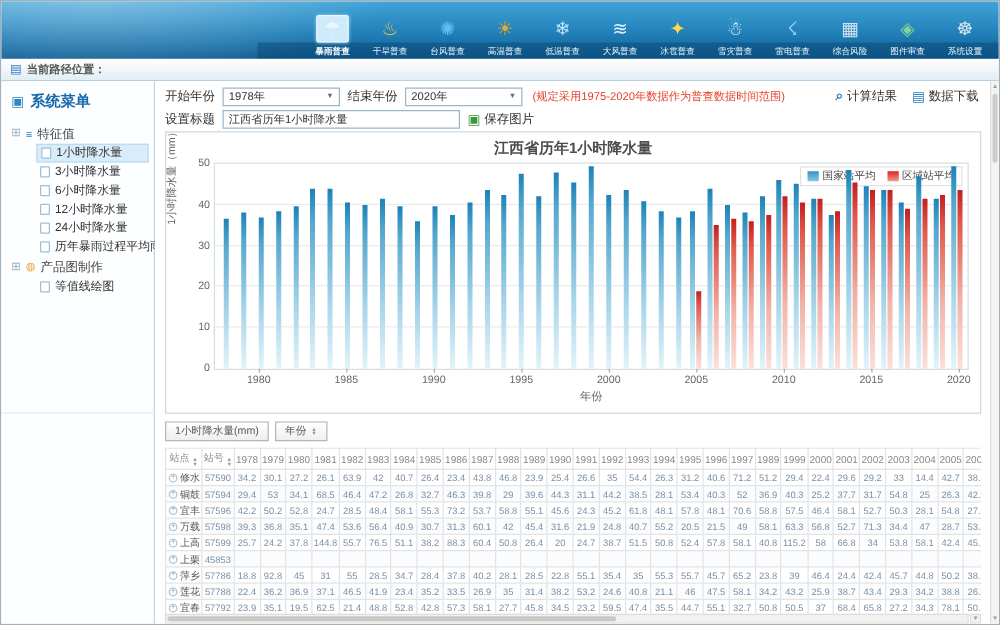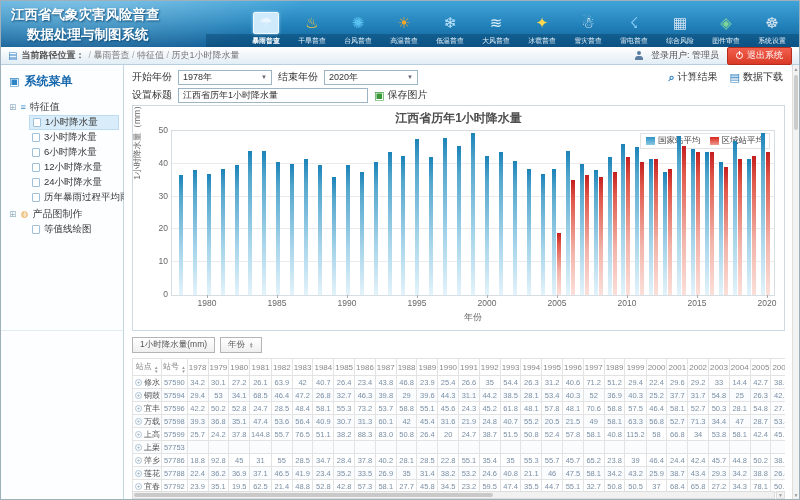--- a/index.html
+++ b/index.html
@@ -114,24 +114,20 @@
   .vs-arrow { position:absolute; left:0; width:6px; height:8px; font-size:5px; color:#999; text-align:center; line-height:8px; }
   .vs-up { top:0; } .vs-down { bottom:0; }
   .vthumb { position:absolute; left:1px; top:10px; width:4px; height:55px; background:#ccc; border-radius:2px; }
 </style>
 </head>
 <body>
 
 <div class="window">
 
   <div class="app-header">
-    <div class="app-title">
-      <div>江西省气象灾害风险普查</div>
-      <div class="l2">数据处理与制图系统</div>
-    </div>
     <div class="toolbar" id="toolbar">
         <div class="tb-item sel">
           <span class="tb-icon" style="color: rgb(234, 246, 255);">☂</span>
           <span class="tb-label">暴雨普查</span>
         </div>
         <div class="tb-item">
           <span class="tb-icon" style="color: rgb(245, 200, 60);">♨</span>
           <span class="tb-label">干旱普查</span>
         </div>
         <div class="tb-item">
@@ -173,29 +169,20 @@
         <div class="tb-item">
           <span class="tb-icon" style="color: rgb(217, 230, 239);">☸</span>
           <span class="tb-label">系统设置</span>
         </div>
       </div>
   </div>
 
   <div class="crumb-bar">
     <span class="folder-icon">▤</span>
     <span class="crumb-label">当前路径位置：</span>
-    <span class="breadcrumb" id="crumb-segs"><span class="crumb-sep"> / </span><span class="crumb-seg">暴雨普查</span><span class="crumb-sep"> / </span><span class="crumb-seg">特征值</span><span class="crumb-sep"> / </span><span class="crumb-seg">历史1小时降水量</span></span>
-    <div class="crumb-right">
-      <span class="person-icon"></span>
-      <span class="user-text">登录用户: 管理员</span>
-      <span class="logout-btn">
-        <span class="power-icon"></span>
-        <span>退出系统</span>
-      </span>
-    </div>
   </div>
 
   <div class="body">
     <div class="sidebar">
       <div class="sidebar-header">
         <span class="menu-icon">▣</span>
         <span>系统菜单</span>
       </div>
       <div class="tree" id="tree">
           <div class="tree-group">
@@ -245,20 +232,21 @@
         <span>开始年份</span>
         <span class="sel-box">
           <span>1978年</span>
           <span class="sel-arrow">▼</span>
         </span>
         <span>结束年份</span>
         <span class="sel-box">
           <span>2020年</span>
           <span class="sel-arrow">▼</span>
         </span>
+        <span class="note">(规定采用1975-2020年数据作为普查数据时间范围)</span>
         <span class="flt-buttons">
           <span class="mini-btn">
             <span class="ic">⌕</span>
             <span>计算结果</span>
           </span>
           <span class="mini-btn">
             <span class="ic">▤</span>
             <span>数据下载</span>
           </span>
         </span>
@@ -693,21 +681,21 @@
                   <td>57599</td>
                   <td>25.7</td>
                   <td>24.2</td>
                   <td>37.8</td>
                   <td>144.8</td>
                   <td>55.7</td>
                   <td>76.5</td>
                   <td>51.1</td>
                   <td>38.2</td>
                   <td>88.3</td>
-                  <td>83.0</td>
+                  <td>60.4</td>
                   <td>50.8</td>
                   <td>26.4</td>
                   <td>20</td>
                   <td>24.7</td>
                   <td>38.7</td>
                   <td>51.5</td>
                   <td>50.8</td>
                   <td>52.4</td>
                   <td>57.8</td>
                   <td>58.1</td>
@@ -716,21 +704,21 @@
                   <td>58</td>
                   <td>66.8</td>
                   <td>34</td>
                   <td>53.8</td>
                   <td>58.1</td>
                   <td>42.4</td>
                   <td>45.1</td>
                 </tr>
                 <tr>
                   <td class="name-cell"><span class="expand-ic">+</span><span>上栗</span></td>
-                  <td>57753</td>
+                  <td>45853</td>
                   <td></td>
                   <td></td>
                   <td></td>
                   <td></td>
                   <td></td>
                   <td></td>
                   <td></td>
                   <td></td>
                   <td></td>
                   <td></td>

